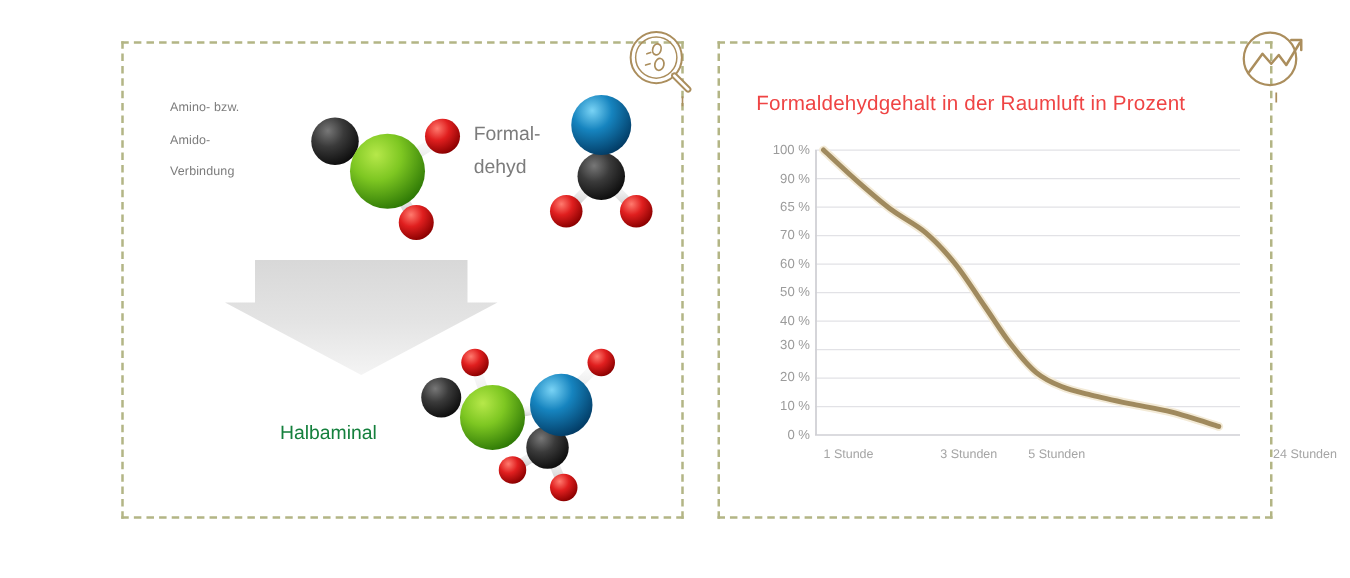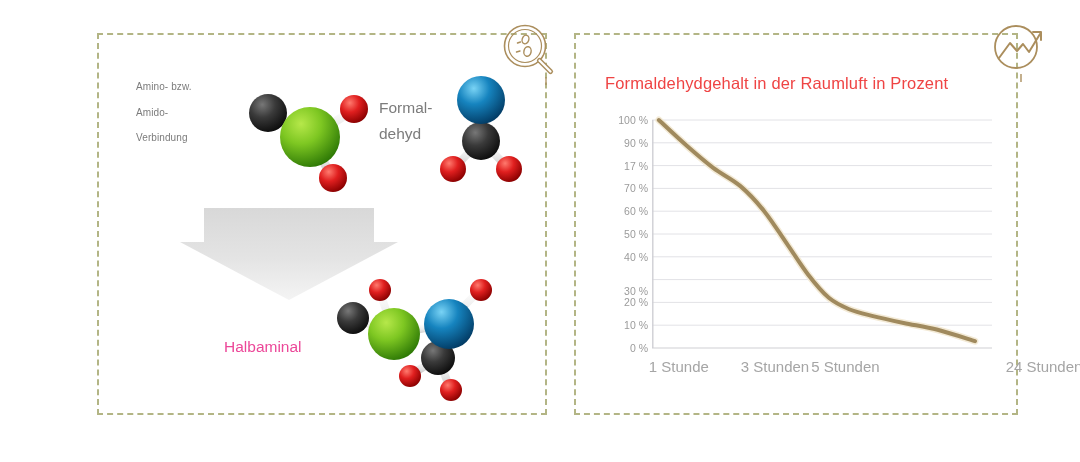--- a/index.html
+++ b/index.html
@@ -59,21 +59,21 @@
     font-size: 15.5px;
     line-height: 25.5px;
     font-weight: 300;
   }
   #formaldehyd-label div { white-space: nowrap; }
 
   #halbaminal-label {
     position: absolute;
     left: 224px;
     top: 338px;
-    color: #ec4899;
+    color: #15803d;
     font-size: 15.5px;
     font-weight: 300;
   }
 
   #down-arrow {
     position: absolute;
     left: 178px;
     top: 206px;
     width: 222px;
     height: 96px;
@@ -119,21 +119,21 @@
     position: absolute;
     left: 0;
     top: 0;
     width: 52px;
     height: 225px;
   }
 
   .x-tick-label {
     position: absolute;
     color: #a5a5a5;
-    font-size: 15px;
+    font-size: 10px;
     font-weight: 300;
     white-space: nowrap;
     transform: translateX(-50%);
   }
   #x-axis-labels {
     position: absolute;
     left: 0;
     top: 238px;
     width: 412px;
     height: 20px;
@@ -274,26 +274,26 @@
     <line x1="33" y1="56" x2="33" y2="64" stroke="#ab8e5d" stroke-width="1.4"></line>
   </svg>
 </div>
 
 <div id="chart-title">Formaldehydgehalt in der Raumluft in Prozent</div>
 
 <div id="chart-area">
   <div id="y-axis-labels" style="height: 228px;">
       <div class="y-tick-label" style="top: 0px;">100 %</div>
       <div class="y-tick-label" style="top: 22.8px;">90 %</div>
-      <div class="y-tick-label" style="top: 45.6px;">17 %</div>
+      <div class="y-tick-label" style="top: 45.6px;">65 %</div>
       <div class="y-tick-label" style="top: 68.4px;">70 %</div>
       <div class="y-tick-label" style="top: 91.2px;">60 %</div>
       <div class="y-tick-label" style="top: 114px;">50 %</div>
       <div class="y-tick-label" style="top: 136.8px;">40 %</div>
-      <div class="y-tick-label" style="top: 171px; text-align: right;">30 %</div>
+      <div class="y-tick-label" style="top: 156px; text-align: right;">30 %</div>
       <div class="y-tick-label" style="top: 182.4px;">20 %</div>
       <div class="y-tick-label" style="top: 205.2px;">10 %</div>
       <div class="y-tick-label" style="top: 228px;">0 %</div>
     </div>
   <svg id="plot-svg" viewBox="0 0 340 228" preserveAspectRatio="none">
     <g id="gridlines">
         <line x1="0" x2="340" y1="0" y2="0" stroke="#e2e2e6" stroke-width="1" vector-effect="non-scaling-stroke"></line>
         <line x1="0" x2="340" y1="22.799999999999983" y2="22.799999999999983" stroke="#e2e2e6" stroke-width="1" vector-effect="non-scaling-stroke"></line>
         <line x1="0" x2="340" y1="45.599999999999994" y2="45.599999999999994" stroke="#e2e2e6" stroke-width="1" vector-effect="non-scaling-stroke"></line>
         <line x1="0" x2="340" y1="68.4" y2="68.4" stroke="#e2e2e6" stroke-width="1" vector-effect="non-scaling-stroke"></line>

